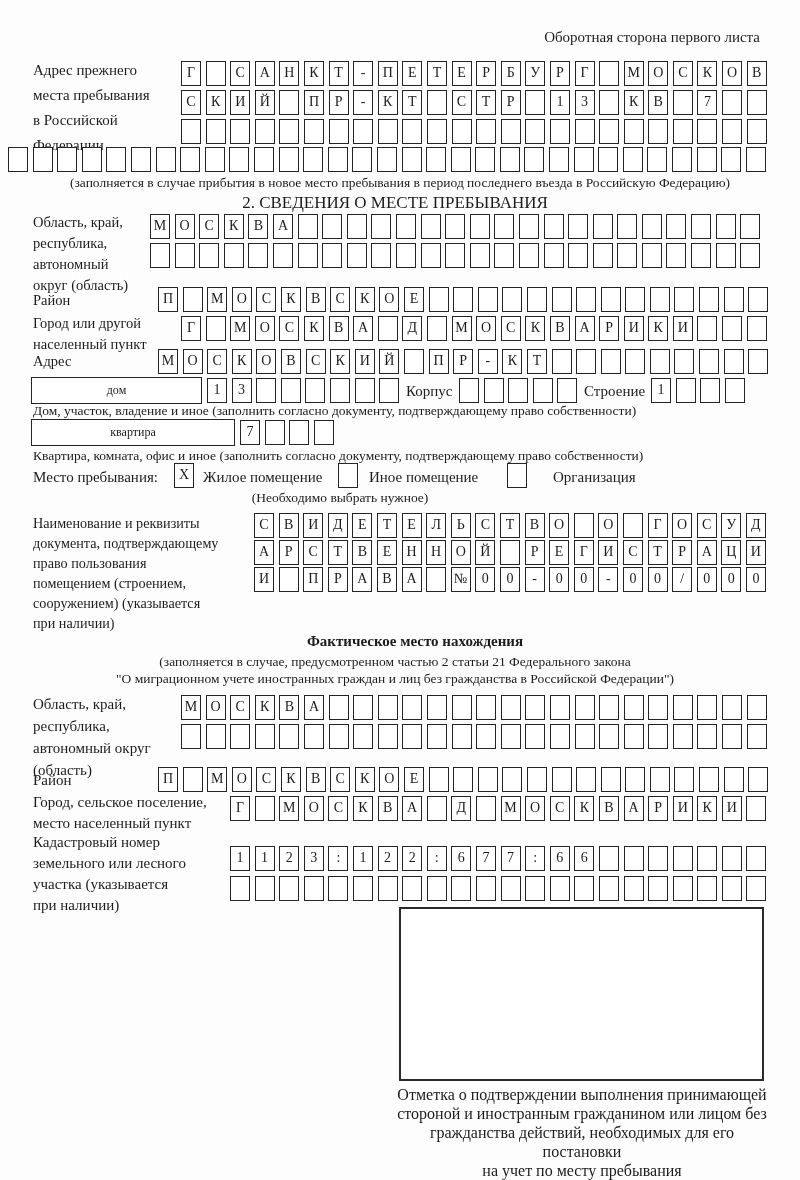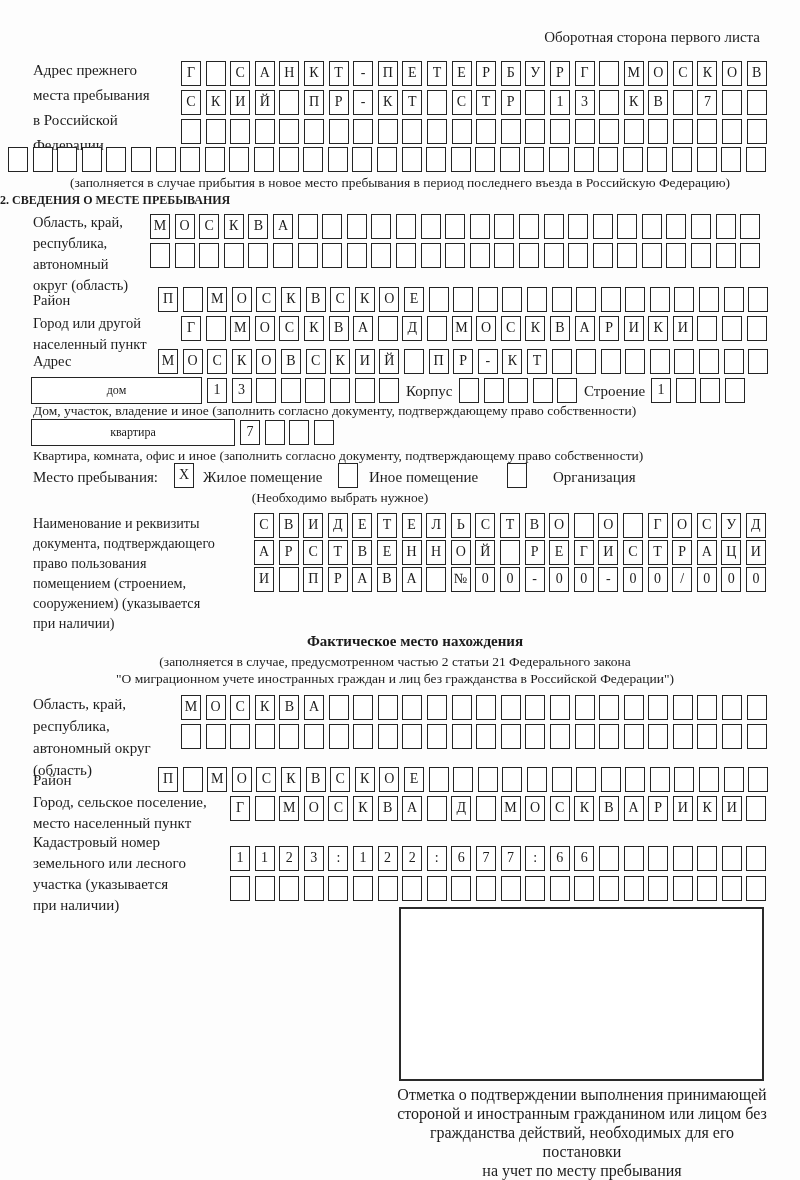--- a/index.html
+++ b/index.html
@@ -7,21 +7,21 @@
   #page{position:relative;width:800px;height:1180px;background:#fdfdfd;overflow:hidden;}
   .abs{position:absolute;}
   .lbl{font-size:14.5px;line-height:21px;white-space:nowrap;}
   .lbl15{font-size:15px;line-height:25px;white-space:nowrap;}
   .note{font-size:13.5px;white-space:nowrap;}
   .boxrow{position:absolute;white-space:nowrap;height:34px;}
   .cell{display:inline-block;box-sizing:border-box;width:20px;height:25px;border:1.9px solid #242424;
         margin-right:4.6px;text-align:center;font-size:14px;line-height:21px;vertical-align:top;background:#fff;}
   .bigbox{position:absolute;box-sizing:border-box;border:1.9px solid #242424;background:#fff;
           text-align:center;font-size:12px;}
-  .title{font-weight:bold;font-size:12px;text-align:left;white-space:nowrap;}
+  .title{font-weight:normal;font-size:17px;text-align:center;white-space:nowrap;}
   .center{text-align:center;}
   .stampbox{position:absolute;box-sizing:border-box;border:2px solid #2a2a2a;background:#fff;}
   .cap{font-size:16px;line-height:19px;text-align:center;}
 </style>
 </head>
 <body>
 
 <div id="page">
 
   <div class="abs lbl15" style="left:33px;top:58px;">
@@ -77,21 +77,21 @@
   <span class="cell abs" style="left:174px;top:463px;">X</span>
   <div class="abs lbl15" style="left:203px;top:465px;">Жилое помещение</div>
   <span class="cell abs" style="left:338px;top:463px;"></span>
   <div class="abs lbl15" style="left:369px;top:465px;text-align:right;">Иное помещение</div>
   <span class="cell abs" style="left:507px;top:463px;"></span>
   <div class="abs lbl15" style="left:553px;top:465px;">Организация</div>
   <div class="abs note center" style="left:240px;top:490px;width:200px;">(Необходимо выбрать нужное)</div>
 
   <div class="abs" style="left:33px;top:513px;font-size:14.2px;line-height:20px;white-space:nowrap;">
     <div>Наименование и реквизиты</div>
-    <div>документа, подтверждающего</div>
+    <div>документа, подтверждающему</div>
     <div>право пользования</div>
     <div>помещением (строением,</div>
     <div>сооружением) (указывается</div>
     <div>при наличии)</div>
   </div>
   <div class="boxrow" style="left:254px;top:513px;"><span class="cell">С</span><span class="cell">В</span><span class="cell">И</span><span class="cell">Д</span><span class="cell">Е</span><span class="cell">Т</span><span class="cell">Е</span><span class="cell">Л</span><span class="cell">Ь</span><span class="cell">С</span><span class="cell">Т</span><span class="cell">В</span><span class="cell">О</span><span class="cell"></span><span class="cell">О</span><span class="cell"></span><span class="cell">Г</span><span class="cell">О</span><span class="cell">С</span><span class="cell">У</span><span class="cell">Д</span></div>
   <div class="boxrow" style="left:254px;top:540px;"><span class="cell">А</span><span class="cell">Р</span><span class="cell">С</span><span class="cell">Т</span><span class="cell">В</span><span class="cell">Е</span><span class="cell">Н</span><span class="cell">Н</span><span class="cell">О</span><span class="cell">Й</span><span class="cell"></span><span class="cell">Р</span><span class="cell">Е</span><span class="cell">Г</span><span class="cell">И</span><span class="cell">С</span><span class="cell">Т</span><span class="cell">Р</span><span class="cell">А</span><span class="cell">Ц</span><span class="cell">И</span></div>
   <div class="boxrow" style="left:254px;top:567px;"><span class="cell">И</span><span class="cell"></span><span class="cell">П</span><span class="cell">Р</span><span class="cell">А</span><span class="cell">В</span><span class="cell">А</span><span class="cell"></span><span class="cell">№</span><span class="cell">0</span><span class="cell">0</span><span class="cell">-</span><span class="cell">0</span><span class="cell">0</span><span class="cell">-</span><span class="cell">0</span><span class="cell">0</span><span class="cell">/</span><span class="cell">0</span><span class="cell">0</span><span class="cell">0</span></div>
 
   <div class="abs center" style="left:0px;top:633px;width:790px;font-weight:bold;font-size:15px;margin-left:20px;">Фактическое место нахождения</div>

